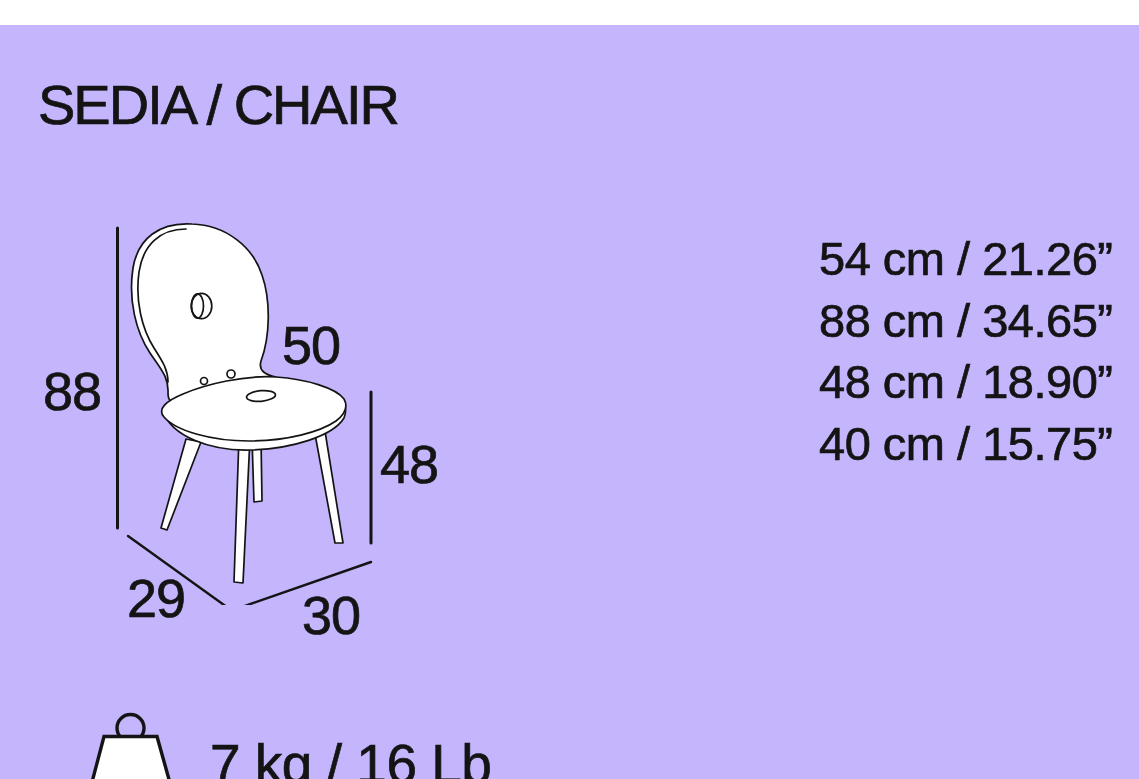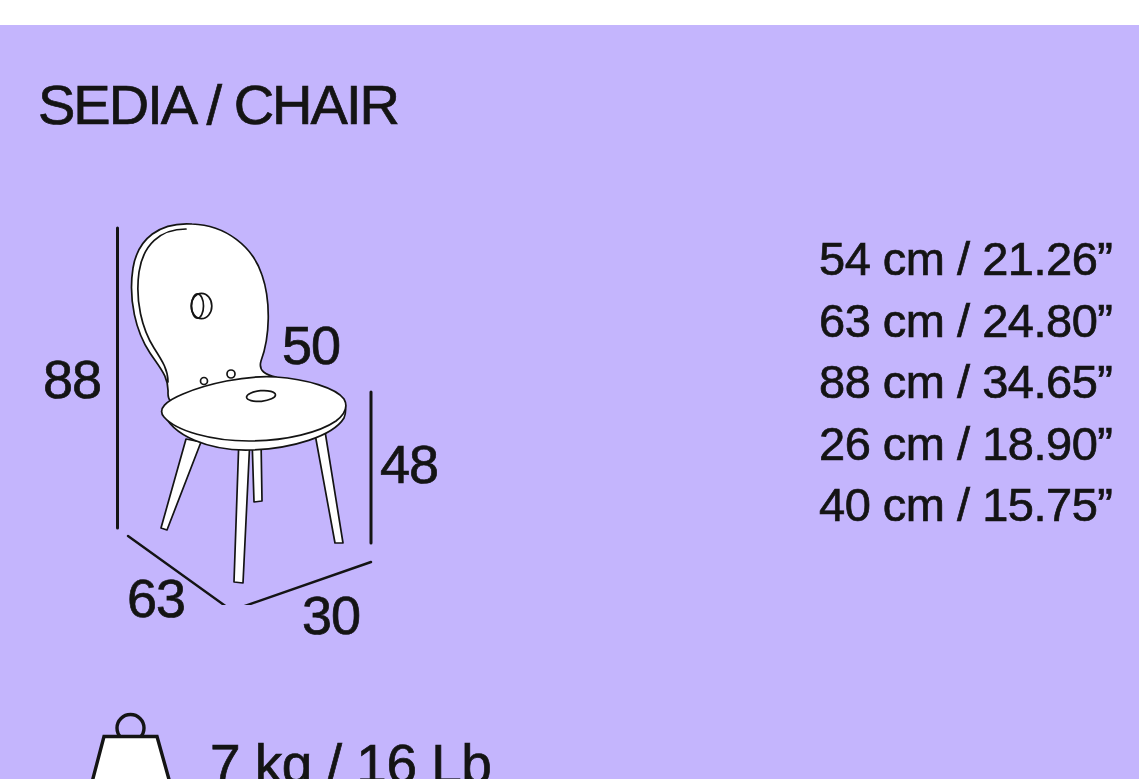--- a/index.html
+++ b/index.html
@@ -24,21 +24,21 @@
     white-space: nowrap;
   }
   .dim-label {
     position: absolute;
     width: 70px;
     font-size: 54px;
     line-height: 1;
     text-align: center;
     letter-spacing: -1px;
   }
-  #label-88 { left: 37px;  top: 327px; }
+  #label-88 { left: 37px;  top: 339px; }
   #label-40 { left: 276px; top: 293px; }
   #label-48 { left: 374px; top: 412px; }
   #label-63 { left: 121px; top: 546px; }
   #label-54 { left: 296px; top: 563px; }
 
   .chair-svg {
     position: absolute;
     left: 100px;
     top: 185px;
     width: 320px;
@@ -129,28 +129,27 @@
       C 336,363 306,354 276,352 Z"></path>
 
     <circle cx="204" cy="356" r="3.5" fill="#ffffff"></circle>
     <circle cx="231" cy="349" r="4" fill="#ffffff"></circle>
     <ellipse cx="261" cy="371" rx="14.5" ry="5.3" transform="rotate(-5 261 371)" fill="#ffffff"></ellipse>
   </svg>
 
   <div class="dim-label" id="label-88">88</div>
   <div class="dim-label" id="label-40">50</div>
   <div class="dim-label" id="label-48">48</div>
-  <div class="dim-label" id="label-63">63</div>
+  <div class="dim-label" id="label-63">29</div>
   <div class="dim-label" id="label-54">30</div>
 
   <div class="dims-list">
     <div>54 cm / 21.26”</div>
-    <div>63 cm / 24.80”</div>
     <div>88 cm / 34.65”</div>
-    <div>26 cm / 18.90”</div>
+    <div>48 cm / 18.90”</div>
     <div>40 cm / 15.75”</div>
   </div>
 
   <svg class="weight-icon-svg" viewBox="82 685 100 90" fill="none" stroke="#141414" stroke-width="3.4">
     <circle cx="130.5" cy="703" r="13.5"></circle>
     <path fill="#ffffff" stroke-linejoin="miter" d="M 104,711.5 L 157,711.5 L 173.5,770.5 L 88.5,770.5 Z"></path>
   </svg>
   <div class="weight-text">7 kg / 16 Lb</div>
 
 </div>

